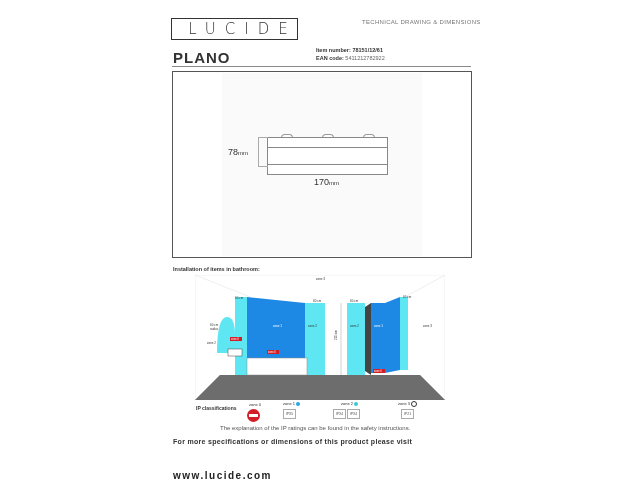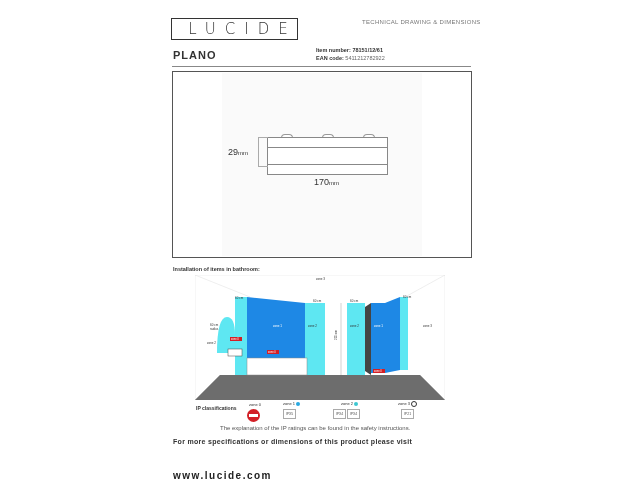--- a/index.html
+++ b/index.html
@@ -1,20 +1,20 @@
 <!DOCTYPE html>
 <html><head>
 <meta charset="utf-8">
 <style>
   html,body{margin:0;padding:0;background:#fff;}
   body{width:640px;height:480px;position:relative;overflow:hidden;font-family:"Liberation Sans",sans-serif;color:#222;}
   .abs{position:absolute;}
   .logo{left:171px;top:18px;width:127px;height:22px;border:1px solid #333;box-sizing:border-box;font-size:15px;letter-spacing:9px;text-align:center;line-height:20px;color:#333;font-family:"DejaVu Sans",sans-serif;font-weight:300;padding-left:16px;}
   .subtitle{left:362px;top:19px;font-size:6px;color:#777;letter-spacing:0.3px;}
-  .title{left:173px;top:49px;font-size:11px;font-weight:bold;letter-spacing:1px;color:#333;}
+  .title{left:173px;top:49px;font-size:15px;font-weight:bold;letter-spacing:1px;color:#333;}
   .meta{left:316px;top:46px;font-size:5.5px;line-height:8px;color:#333;}
   .meta b{font-weight:bold;}
   .meta .val{color:#666;}
   .hr{left:172px;top:66px;width:299px;height:1px;background:#888;}
   .drawbox{left:172px;top:71px;width:300px;height:187px;border:1px solid #555;box-sizing:border-box;}
   .drawinner{left:222px;top:73px;width:200px;height:183px;background:#fafafa;}
   .lamp-top{left:267px;top:137px;width:121px;height:11px;border:1px solid #888;box-sizing:border-box;background:#fff;}
   .lamp-mid{left:267px;top:148px;width:121px;height:17px;border:1px solid #888;border-top:none;box-sizing:border-box;background:#fff;}
   .lamp-bot{left:267px;top:165px;width:121px;height:10px;border:1px solid #888;border-top:none;box-sizing:border-box;background:#fff;}
   .bump{width:10px;height:3px;border:1px solid #999;border-bottom:none;border-radius:5px 5px 0 0;top:134px;background:#fff;}
@@ -48,21 +48,21 @@
 
 <div class="abs drawbox"></div>
 <div class="abs drawinner"></div>
 <div class="abs bump" style="left:281px"></div>
 <div class="abs bump" style="left:322px"></div>
 <div class="abs bump" style="left:363px"></div>
 <div class="abs lamp-top"></div>
 <div class="abs lamp-mid"></div>
 <div class="abs lamp-bot"></div>
 <div class="abs dimbracket"></div>
-<div class="abs dim59 dim"><span>29</span><small>mm</small></div>
+<div class="abs dim59 dim"><span>78</span><small>mm</small></div>
 <div class="abs dim230 dim"><span>170</span><small>mm</small></div>
 
 <div class="abs install-title">Installation of items in bathroom:</div>
 <svg class="abs scene" viewBox="0 0 250 125">
   <rect x="0" y="0" width="250" height="125" fill="#fff" stroke="#ddd" stroke-width="0.5"></rect>
 
   <line x1="0" y1="0" x2="55" y2="22" stroke="#ddd" stroke-width="0.5"></line>
   <line x1="250" y1="0" x2="210" y2="22" stroke="#ddd" stroke-width="0.5"></line>
   <line x1="0" y1="125" x2="25" y2="100" stroke="#ccc" stroke-width="0.5"></line>
   <line x1="250" y1="125" x2="225" y2="100" stroke="#ccc" stroke-width="0.5"></line>

